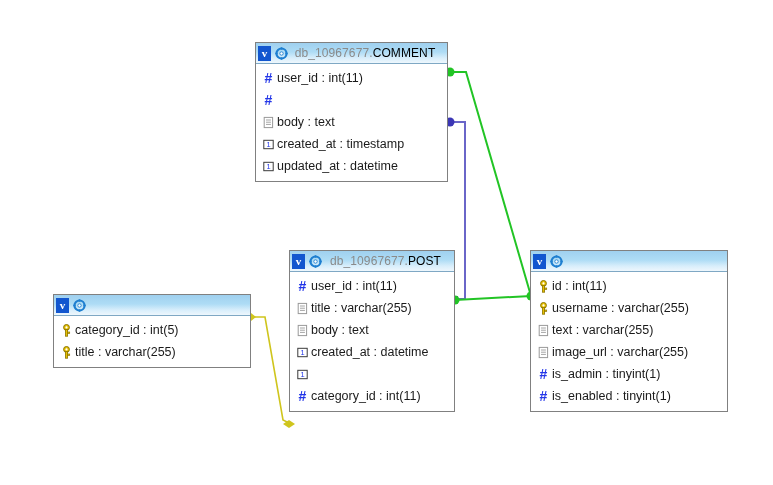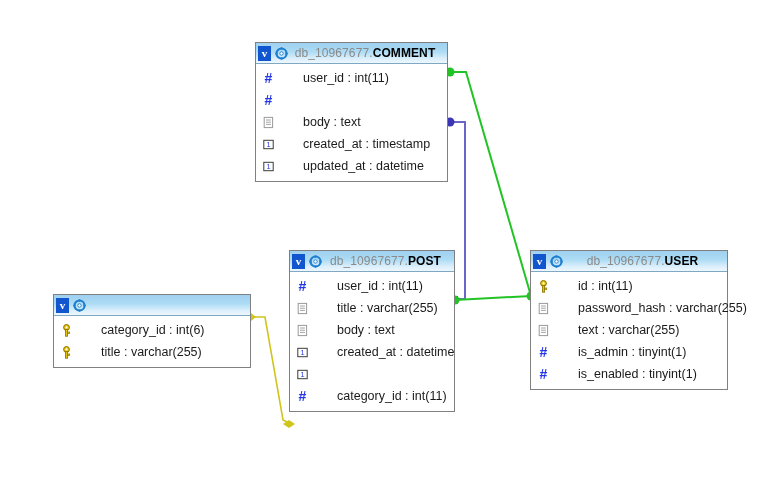--- a/index.html
+++ b/index.html
@@ -77,21 +77,21 @@
     flex: 1 1 auto;
     text-align: center;
     font-size: 12px;
     color: #8a8a8a;
     white-space: nowrap;
     padding-right: 4px;
     letter-spacing: 0.1px;
   }
   .hdr-title b {
     color: #000000;
-    font-weight: bold;
+    font-weight: normal;
   }
 
   .entity-body {
     padding: 3px 0 4px 0;
   }
 
   .field {
     display: flex;
     align-items: center;
     height: 22px;
@@ -102,21 +102,21 @@
   }
 
   .fld-icon {
     width: 11px;
     height: 13px;
     flex: 0 0 auto;
     margin-right: 3px;
     display: block;
   }
 
-  .fld-text { line-height: 1; margin-left: 26px; }
+  .fld-text { line-height: 1; }
 
   
   .ico-hash {
     color: #2437e8;
     font-size: 14px;
     font-weight: bold;
     line-height: 13px;
     text-align: center;
     font-family: "Liberation Sans", sans-serif;
   }
@@ -294,61 +294,71 @@
     <div class="entity-header">
       <span class="hdr-v">v</span>
       <svg class="hdr-gear" viewBox="0 0 16 16">
         <circle cx="8" cy="8" r="6.2" fill="none" stroke="#1f7fd0" stroke-width="2.6"></circle>
         <circle cx="8" cy="8" r="2.1" fill="#ffffff" stroke="#1f7fd0" stroke-width="1.1"></circle>
         <rect x="7" y="0.3" width="2" height="3" fill="#1f7fd0"></rect>
         <rect x="7" y="12.7" width="2" height="3" fill="#1f7fd0"></rect>
         <rect x="0.3" y="7" width="3" height="2" fill="#1f7fd0"></rect>
         <rect x="12.7" y="7" width="3" height="2" fill="#1f7fd0"></rect>
       </svg>
-      <span class="hdr-title"><span>db_10967677.</span><b>USER</b></span>
     </div>
     <div class="entity-body">
 
       <div class="field">
         <svg class="fld-icon" viewBox="0 0 11 13">
           <circle cx="5.5" cy="3.4" r="2.9" fill="#e8c100" stroke="#8a7400" stroke-width="1"></circle>
           <circle cx="5.5" cy="3.4" r="1.1" fill="#ffffff"></circle>
           <rect x="4.4" y="5.6" width="2.2" height="6.6" fill="#e8c100" stroke="#8a7400" stroke-width="0.8"></rect>
           <rect x="6.5" y="8.0" width="2.2" height="1.4" fill="#e8c100" stroke="#8a7400" stroke-width="0.7"></rect>
         </svg>
         <span class="fld-text">
           <span>id</span> : <span>int(11)</span>
         </span>
       </div>
 
+      <div class="field">
+        <svg class="fld-icon" viewBox="0 0 11 13">
+          <circle cx="5.5" cy="3.4" r="2.9" fill="#e8c100" stroke="#8a7400" stroke-width="1"></circle>
+          <circle cx="5.5" cy="3.4" r="1.1" fill="#ffffff"></circle>
+          <rect x="4.4" y="5.6" width="2.2" height="6.6" fill="#e8c100" stroke="#8a7400" stroke-width="0.8"></rect>
+          <rect x="6.5" y="8.0" width="2.2" height="1.4" fill="#e8c100" stroke="#8a7400" stroke-width="0.7"></rect>
+        </svg>
+        <span class="fld-text">
+          <span>username</span> : <span>varchar(255)</span>
+        </span>
+      </div>
+
 
       <div class="field">
         <svg class="fld-icon" viewBox="0 0 11 13">
           <rect x="1.2" y="1.4" width="8.4" height="10.2" fill="#ffffff" stroke="#9a9a9a" stroke-width="1"></rect>
           <line x1="3.0" y1="4.0" x2="7.9" y2="4.0" stroke="#9a9a9a" stroke-width="0.9"></line>
           <line x1="3.0" y1="6.2" x2="7.9" y2="6.2" stroke="#9a9a9a" stroke-width="0.9"></line>
           <line x1="3.0" y1="8.4" x2="7.9" y2="8.4" stroke="#9a9a9a" stroke-width="0.9"></line>
         </svg>
         <span class="fld-text">
-          <span>password_hash</span> : <span>varchar(255)</span>
+          <span>text</span> : <span>varchar(255)</span>
         </span>
       </div>
 
       <div class="field">
         <svg class="fld-icon" viewBox="0 0 11 13">
           <rect x="1.2" y="1.4" width="8.4" height="10.2" fill="#ffffff" stroke="#9a9a9a" stroke-width="1"></rect>
           <line x1="3.0" y1="4.0" x2="7.9" y2="4.0" stroke="#9a9a9a" stroke-width="0.9"></line>
           <line x1="3.0" y1="6.2" x2="7.9" y2="6.2" stroke="#9a9a9a" stroke-width="0.9"></line>
           <line x1="3.0" y1="8.4" x2="7.9" y2="8.4" stroke="#9a9a9a" stroke-width="0.9"></line>
         </svg>
         <span class="fld-text">
-          <span>text</span> : <span>varchar(255)</span>
-        </span>
-      </div>
-
+          <span>image_url</span> : <span>varchar(255)</span>
+        </span>
+      </div>
 
       <div class="field">
         <span class="fld-icon ico-hash">#</span>
         <span class="fld-text">
           <span>is_admin</span> : <span>tinyint(1)</span>
         </span>
       </div>
 
       <div class="field">
         <span class="fld-icon ico-hash">#</span>
@@ -375,21 +385,21 @@
     <div class="entity-body">
 
       <div class="field">
         <svg class="fld-icon" viewBox="0 0 11 13">
           <circle cx="5.5" cy="3.4" r="2.9" fill="#e8c100" stroke="#8a7400" stroke-width="1"></circle>
           <circle cx="5.5" cy="3.4" r="1.1" fill="#ffffff"></circle>
           <rect x="4.4" y="5.6" width="2.2" height="6.6" fill="#e8c100" stroke="#8a7400" stroke-width="0.8"></rect>
           <rect x="6.5" y="8.0" width="2.2" height="1.4" fill="#e8c100" stroke="#8a7400" stroke-width="0.7"></rect>
         </svg>
         <span class="fld-text">
-          <span>category_id</span> : <span>int(6)</span>
+          <span>category_id</span> : <span>int(5)</span>
         </span>
       </div>
 
       <div class="field">
         <svg class="fld-icon" viewBox="0 0 11 13">
           <circle cx="5.5" cy="3.4" r="2.9" fill="#e8c100" stroke="#8a7400" stroke-width="1"></circle>
           <circle cx="5.5" cy="3.4" r="1.1" fill="#ffffff"></circle>
           <rect x="4.4" y="5.6" width="2.2" height="6.6" fill="#e8c100" stroke="#8a7400" stroke-width="0.8"></rect>
           <rect x="6.5" y="8.0" width="2.2" height="1.4" fill="#e8c100" stroke="#8a7400" stroke-width="0.7"></rect>
         </svg>

